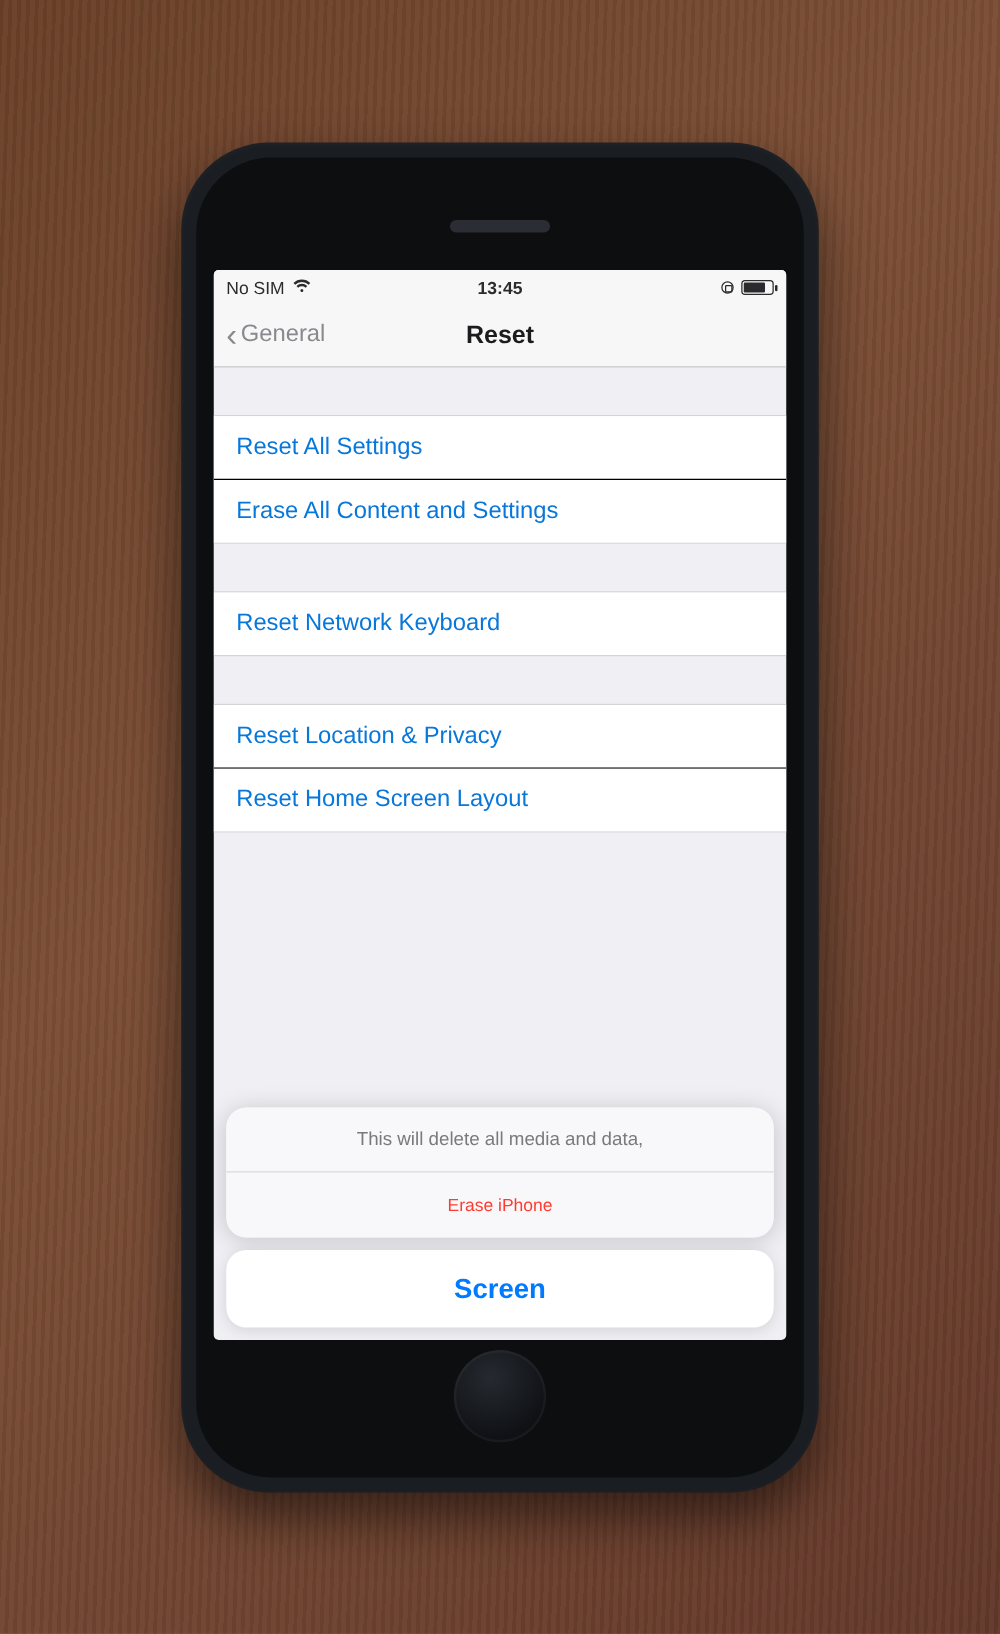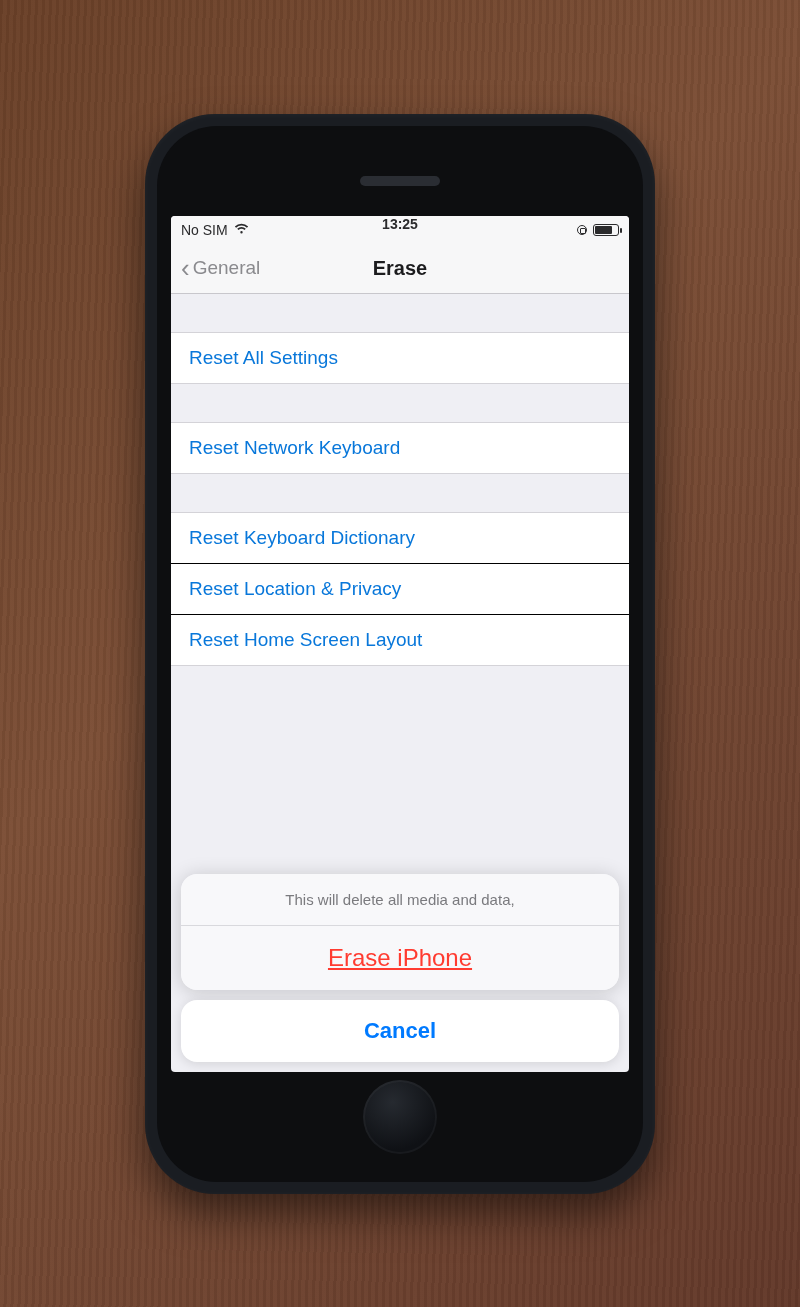--- a/index.html
+++ b/index.html
@@ -63,20 +63,21 @@
       width: 100%;
       height: 100%;
       background: #efeff4;
       border-radius: 4px;
       overflow: hidden;
     }
     .statusbar {
       height: 28px;
       background: #f7f7f8;
       display: flex;
+      align-items: center;
       font-size: 14px;
       color: #2b2b2d;
       padding: 0 10px;
     }
     .sb-left { flex: 1; display: flex; align-items: center; gap: 6px; }
     .sb-center { flex: 1; text-align: center; font-weight: 600; }
     .sb-right { flex: 1; display: flex; justify-content: flex-end; align-items: center; gap: 6px; }
     .wifi-icon { display: inline-block; }
     .battery {
       width: 26px; height: 12px; border: 1.2px solid #2b2b2d; border-radius: 3px; position: relative;
@@ -148,23 +149,22 @@
       padding: 16px 24px 14px 24px;
       text-align: center;
       font-size: 15px;
       color: #7a7a7e;
       line-height: 1.35;
       border-bottom: 1px solid #d9d9dd;
     }
     .sheet-action {
       padding: 18px 0;
       text-align: center;
-      font-size: 24px;
+      font-size: 14px;
       color: #ff3b30;
-      text-decoration: underline;
     }
     .sheet-cancel {
       background: #ffffff;
       border-radius: 16px;
       padding: 18px 0;
       text-align: center;
       font-size: 22px;
       font-weight: 600;
       color: #007aff;
       box-shadow: 0 2px 12px rgba(0,0,0,0.12);
@@ -183,60 +183,60 @@
 
       <div class="statusbar">
         <div class="sb-left">
           <span>No SIM</span>
           <span class="wifi-icon">
             <svg width="15" height="12" viewBox="0 0 15 12">
                 <path d="M7.5 10.5a1.2 1.2 0 100-2.4 1.2 1.2 0 000 2.4zM3.2 5.8a6.2 6.2 0 018.6 0l-1.3 1.3a4.4 4.4 0 00-6 0L3.2 5.8zM.8 3.4a9.6 9.6 0 0113.4 0l-1.3 1.3a7.8 7.8 0 00-10.8 0L.8 3.4z" fill="#2b2b2d"></path>
               </svg>
           </span>
         </div>
-        <div class="sb-center">13:25</div>
+        <div class="sb-center">13:45</div>
         <div class="sb-right">
           <span class="lock-icon"></span>
           <span class="battery">
               <span class="battery-fill"></span>
             </span>
         </div>
       </div>
 
       <div class="navbar">
         <div class="back">
           <span class="chev">‹</span>
           <span>General</span>
         </div>
-        <div class="title">Erase</div>
+        <div class="title">Reset</div>
       </div>
 
       <div class="content">
         <div class="group">
           <div class="row">Reset All Settings</div>
+          <div class="row">Erase All Content and Settings</div>
         </div>
         <div class="group">
           <div class="row">Reset Network Keyboard</div>
         </div>
         <div class="group">
-          <div class="row">Reset Keyboard Dictionary</div>
           <div class="row">Reset Location &amp; Privacy</div>
           <div class="row">Reset Home Screen Layout</div>
         </div>
       </div>
 
       <div class="sheet-backdrop">
         <div class="sheet">
           <div class="sheet-card">
             <div class="sheet-msg">
               <div>This will delete all media and data,</div>
             </div>
             <div class="sheet-action">Erase iPhone</div>
           </div>
-          <div class="sheet-cancel">Cancel</div>
+          <div class="sheet-cancel">Screen</div>
         </div>
       </div>
 
     </div>
 
     <div class="home-btn"></div>
   </div>
 </div>
 
 </body></html>

